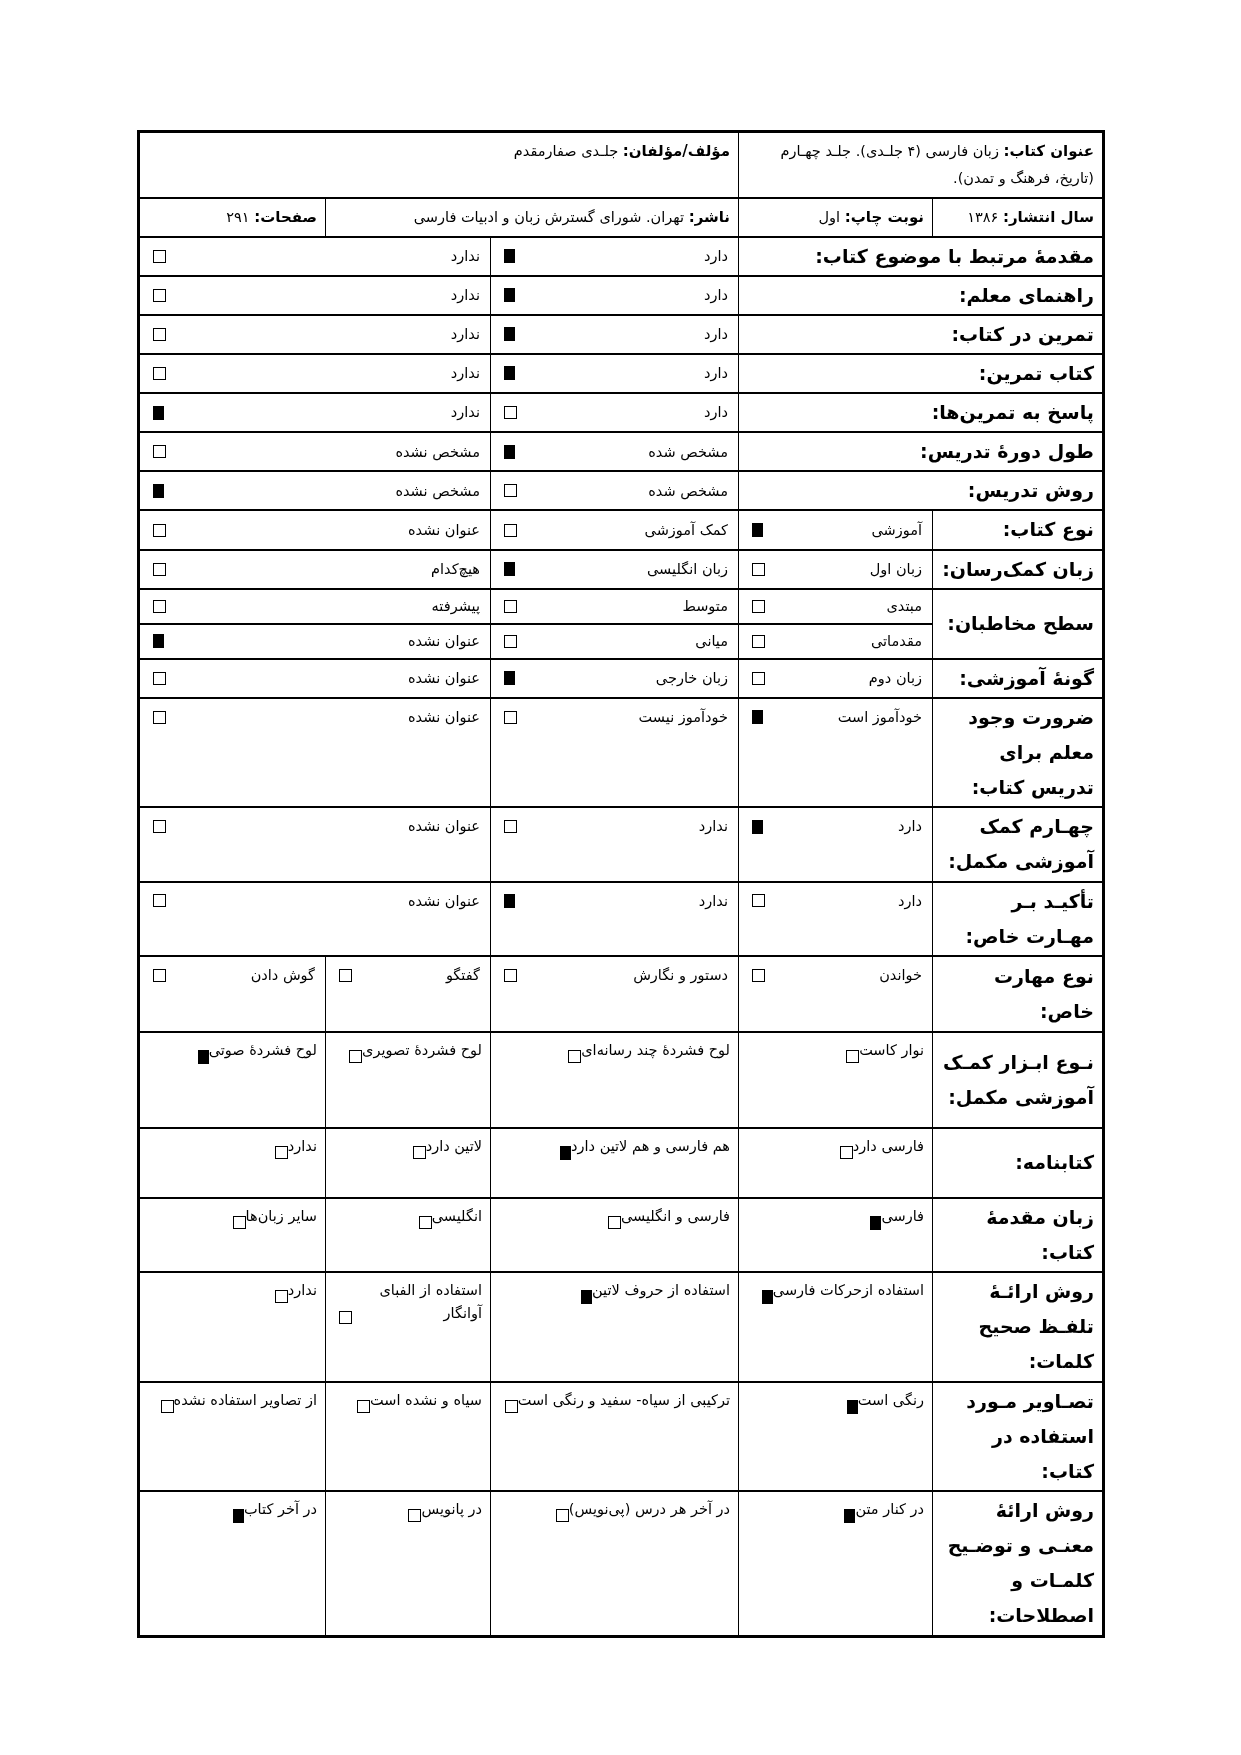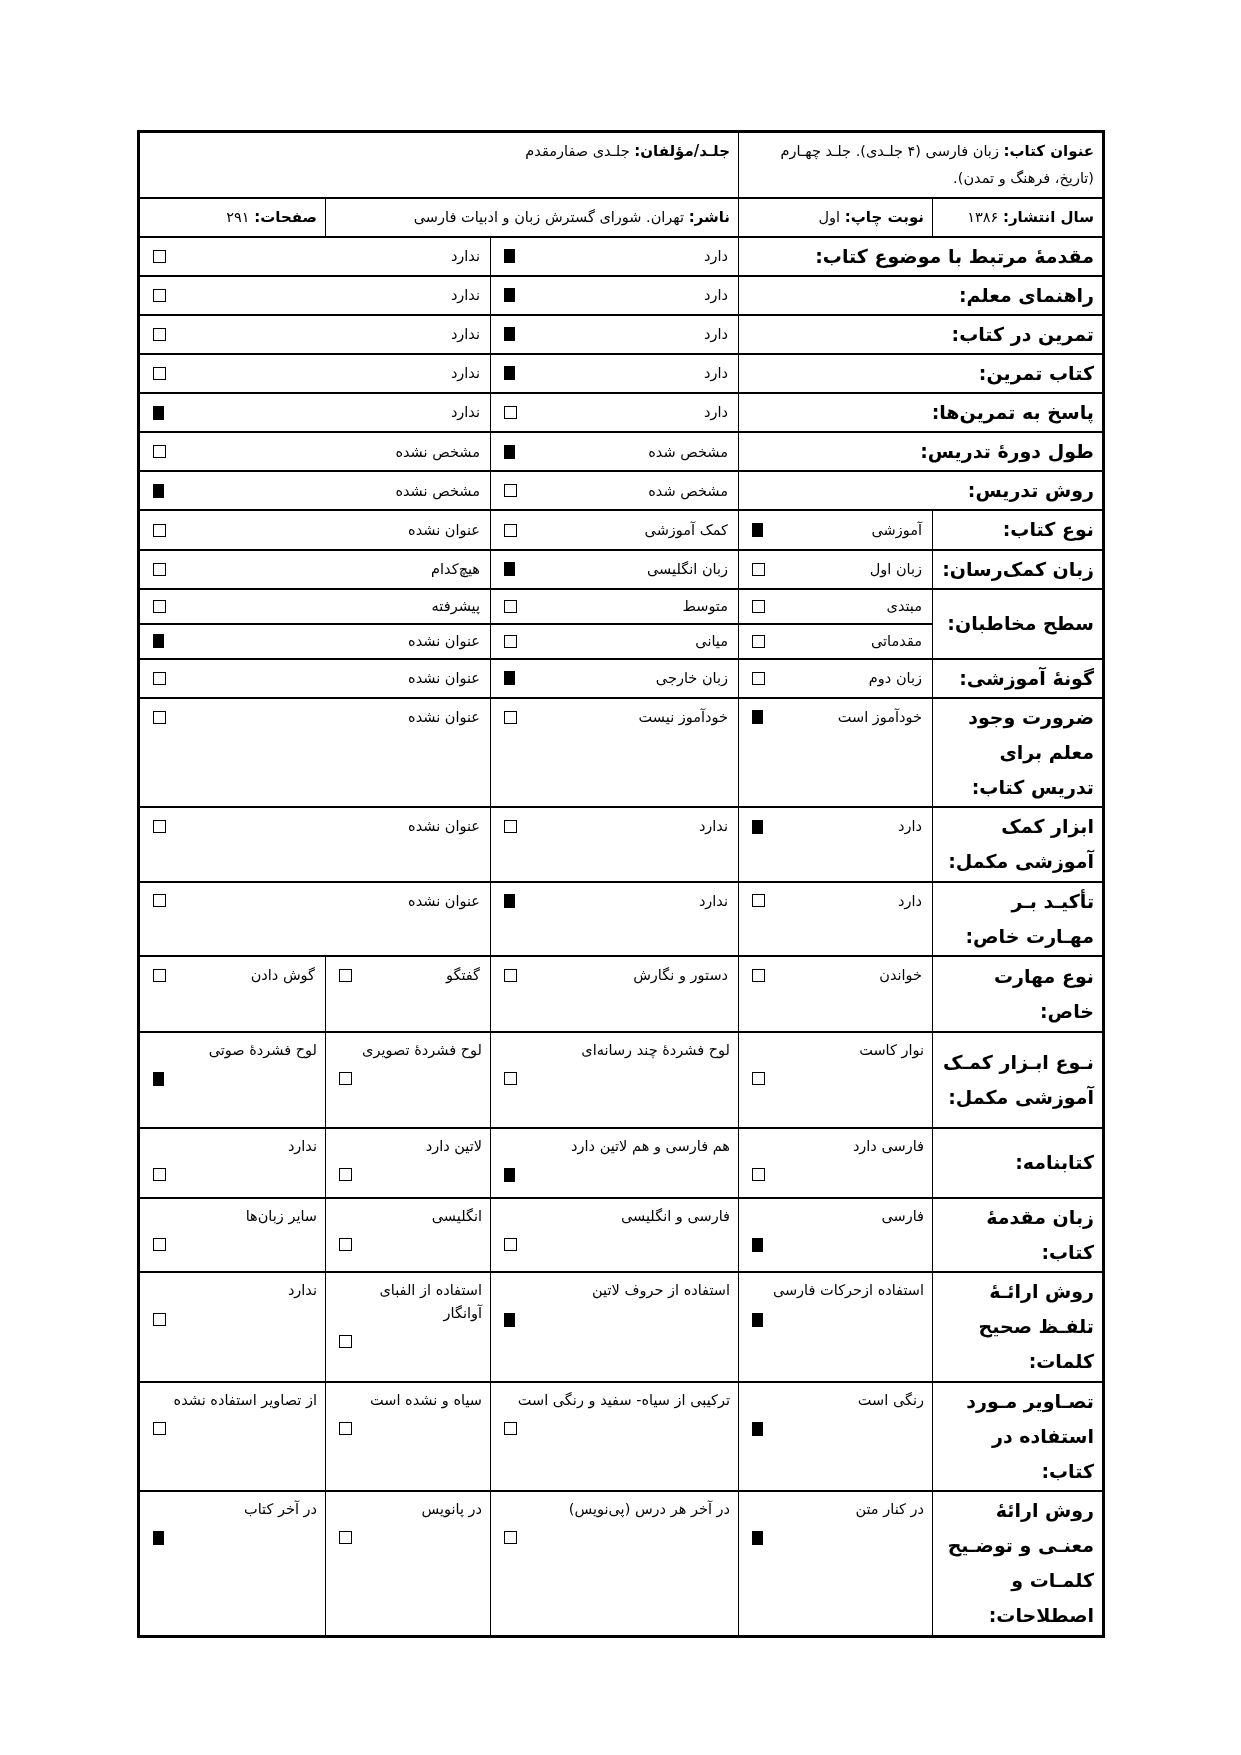--- a/index.html
+++ b/index.html
@@ -7,21 +7,21 @@
   #sheet{position:absolute;top:130px;left:137px}
   table{border-collapse:collapse;table-layout:fixed;width:966px;border:3px solid #000;background:#fff}
   td{border:1.5px solid #000;border-top-width:2.5px;border-bottom-width:2.5px;padding:0;overflow:hidden;vertical-align:middle}
   td.vt{vertical-align:top}
   .lbl{font-weight:bold;font-size:19px;line-height:1.85;text-align:right;padding:1px 8px 1px 4px}
   .hc{padding:5px 8px;font-size:14.5px;line-height:1.8;text-align:right}
   .hc b{font-size:15px}
   .pre{white-space:pre-line}
   .inline{display:flex;justify-content:space-between;align-items:center;padding:2px 10px 2px 13px}
   td.top .inline{padding-top:7px}
-  .stack{display:flex;flex-direction:column;padding:6px 8px 2px 13px}
+  .stack{display:flex;padding:6px 8px 2px 13px}
   .stack .otx{align-self:flex-start;text-align:right}
   .stack .chk{align-self:flex-end;margin-top:11px}
   .otx{font-size:14.5px;line-height:1.55}
   .chk{flex:0 0 auto;display:inline-block}
   .chk.off{width:13px;height:13px;border:1.5px solid #000;box-sizing:border-box;background:#fff}
   .chk.on{width:11px;height:14px;background:#000;border:none}
 </style>
 </head>
 <body>
 
@@ -32,21 +32,21 @@
         <col style="width:194px">
         <col style="width:248px">
         <col style="width:165px">
         <col style="width:187px">
       </colgroup>
 
 <tbody>
         <tr style="height:66px">
   <td class="hc vt" colspan="2"><b>عنوان کتاب:</b> <span class="pre">زبان فارسی (۴ جلـدی). جلـد چهـارم
 (تاریخ، فرهنگ و تمدن).</span></td>
-  <td class="hc vt" colspan="3"><b>جلـد/مؤلفان:</b> <span>جلـدی صفارمقدم</span></td>
+  <td class="hc vt" colspan="3"><b>مؤلف/مؤلفان:</b> <span>جلـدی صفارمقدم</span></td>
 </tr>
 
 <tr style="height:37px">
   <td class="hc"><b>سال انتشار:</b> <span>۱۳۸۶</span></td>
   <td class="hc"><b>نوبت چاپ:</b> <span>اول</span></td>
   <td class="hc" colspan="2"><b>ناشر:</b> <span>تهران. شورای گسترش زبان و ادبیات فارسی</span></td>
   <td class="hc"><b>صفحات:</b> <span>۲۹۱</span></td>
 </tr>
 
 <tr style="height:34px">
@@ -277,21 +277,21 @@
             </div>
           </td>
   <td class="top vt" colspan="2">
             <div class="inline">
               <span class="otx">عنوان نشده</span>
               <span class="chk off"></span>
             </div>
           </td>
 </tr>
 <tr style="height:68px">
-  <td class="lbl"><span>ابزار کمک آموزشی مکمل:</span></td>
+  <td class="lbl"><span>چهـارم کمک آموزشی مکمل:</span></td>
   <td class="top vt">
             <div class="inline">
               <span class="otx">دارد</span>
               <span class="chk on"></span>
             </div>
           </td>
   <td class="top vt">
             <div class="inline">
               <span class="otx">ندارد</span>
               <span class="chk off"></span>

